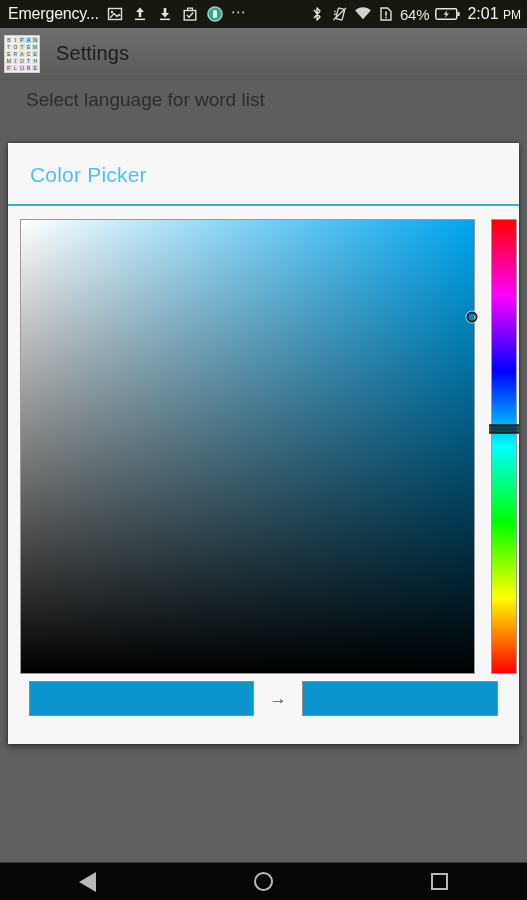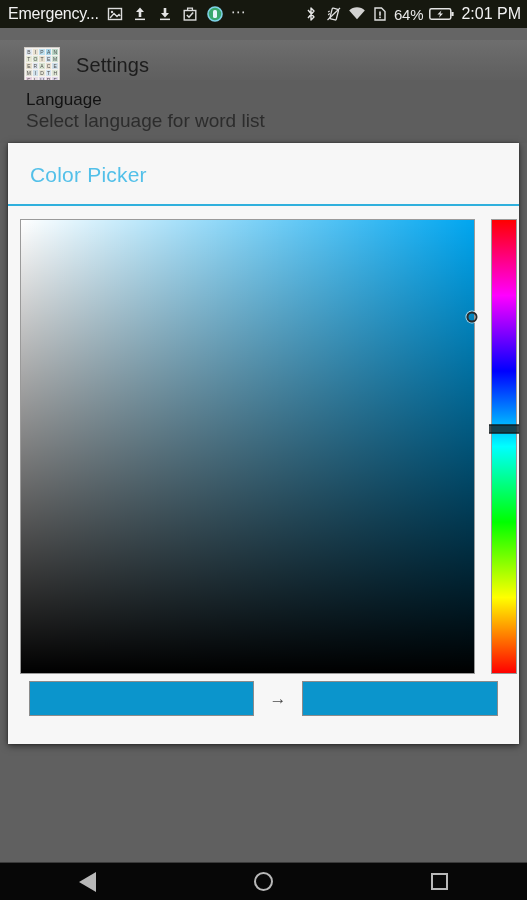--- a/index.html
+++ b/index.html
@@ -66,42 +66,41 @@
     color: #e8e8e8;
     font-size: 15px;
     letter-spacing: -0.2px;
   }
   .sb-clock {
     color: #f2f2f2;
     font-size: 16px;
     white-space: nowrap;
     margin-left: 2px;
   }
-  .sb-clock .ampm { font-size: 16px; }
+  .sb-clock .ampm { font-size: 12px; }
   .sb-dots {
     color: #d8d8d8;
     font-size: 15px;
     letter-spacing: 1px;
     line-height: 1;
     padding-bottom: 5px;
   }
 
   
   .appbar {
     position: absolute;
     top: 28px; left: 0;
     width: 527px;
     height: 52px;
     background: linear-gradient(to bottom,#6e6e6e 0%, #636363 55%, #5c5c5c 100%);
     display: flex;
     align-items: center;
-    padding-left: 24px;
+    padding-left: 4px;
     box-sizing: border-box;
     border-bottom: 1px solid #565656;
-    margin-top: 12px;
   }
   .app-icon {
     width: 36px;
     height: 38px;
     background: #f4f2ef;
     display: grid;
     grid-template-columns: repeat(5, 1fr);
     grid-template-rows: repeat(5, 1fr);
     gap: 1px;
     padding: 1px;
@@ -435,21 +434,20 @@
         <i style="background: rgb(230, 207, 224);">F</i>
         <i style="background: rgb(233, 223, 230);">L</i>
         <i style="background: rgb(220, 214, 232);">U</i>
         <i style="background: rgb(232, 212, 226);">R</i>
         <i style="background: rgb(223, 214, 234);">E</i>
       </div>
     <div class="appbar-title">Settings</div>
   </div>
 
   <div class="settings-area">
-    <div class="pref-title">Language</div>
     <div class="pref-summary">Select language for word list</div>
   </div>
 
   <div class="scrim"></div>
 
   <div class="dialog">
 
     <div class="dialog-header" style="border-bottom-color: rgb(47, 176, 221);">
       <div class="dialog-title" style="color: rgb(83, 192, 233);">Color Picker</div>
     </div>

